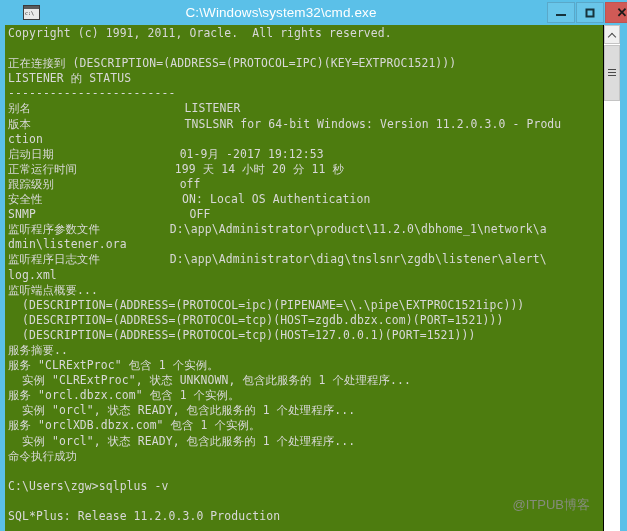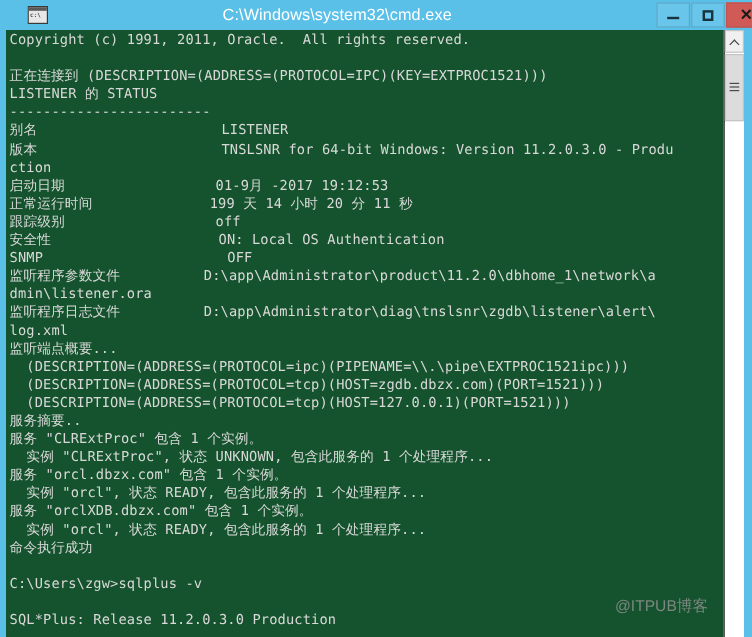--- a/index.html
+++ b/index.html
@@ -120,21 +120,21 @@
     text-align: center;
   }
 
   
   #console-area {
     position: absolute;
     left: 5px;
     top: 25px;
     width: 598px;
     height: 506px;
-    background: #14532d;
+    background: #4d7c0f;
     overflow: hidden;
   }
   #console-text {
     position: absolute;
     left: 3px;
     top: 1px;
     width: 600px;
     color: #d8d8d8;
     font-family: "DejaVu Sans Mono", "Liberation Mono", monospace;
     font-size: 11.4px;

